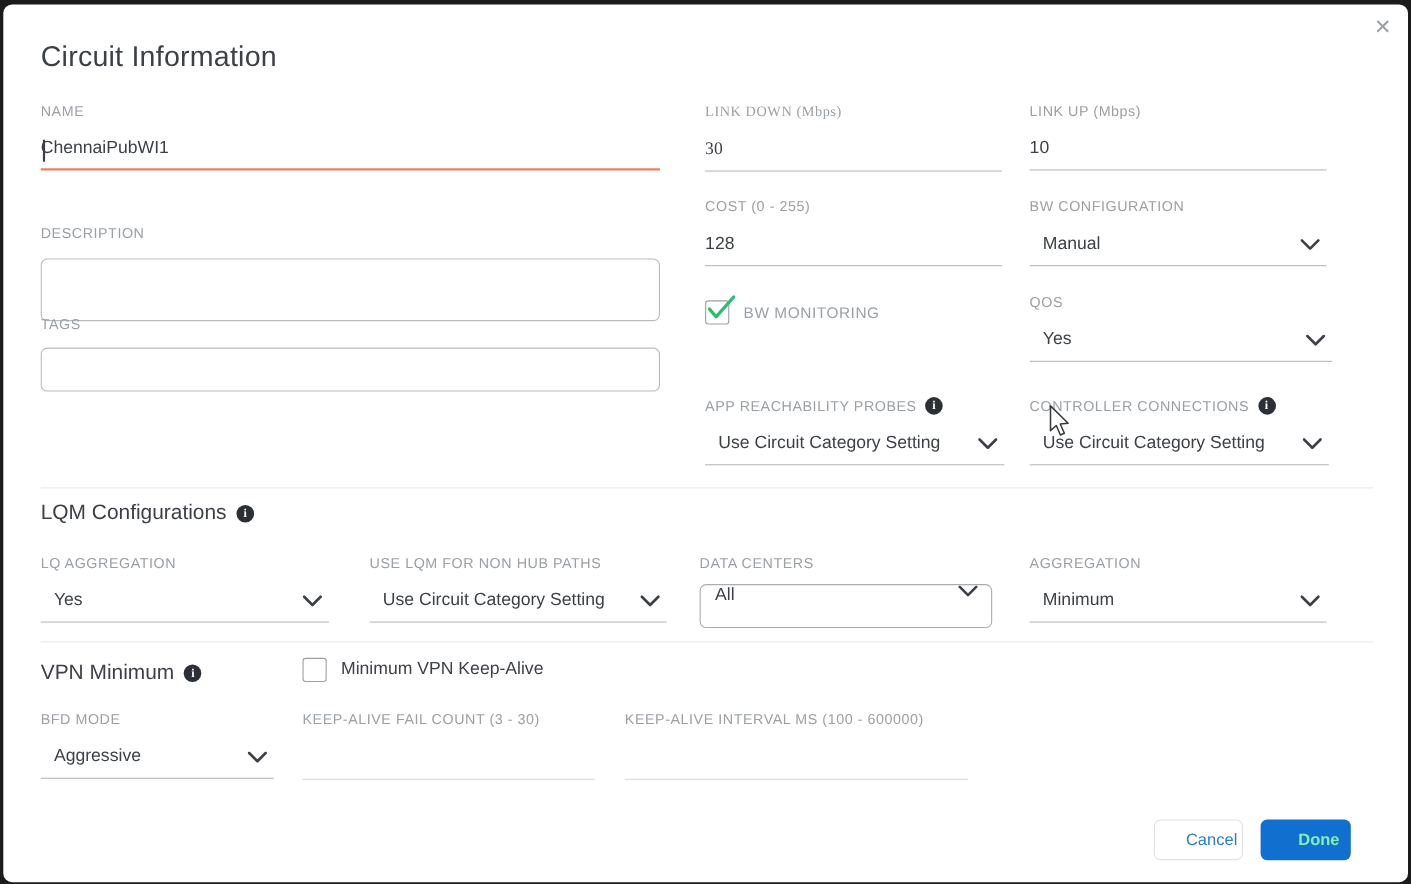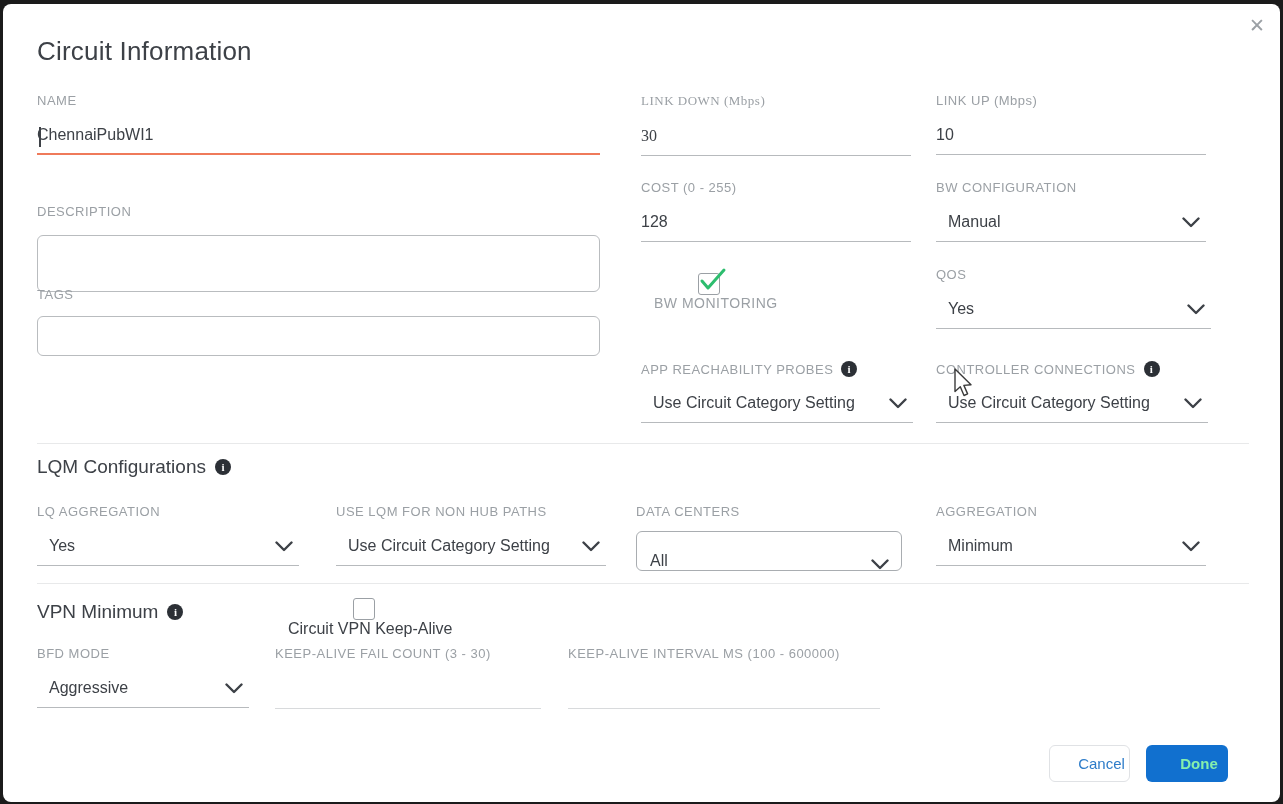--- a/index.html
+++ b/index.html
@@ -44,27 +44,27 @@
   }
   .sel .sel-text { flex:1; white-space:nowrap; }
   .sel svg { flex:none; }
 
   
   .boxed {
     border:1px solid #b9bcbf; border-radius:6px; background:#fff; width:100%;
   }
   .boxed-sel {
     border:1px solid #a9adb1; border-radius:6px; background:#fff;
-    display:flex; align-items:flex-end; padding:0 12px 0 13px; height:40px;
+    display:flex; align-items:flex-start; padding:0 12px 0 13px; height:40px;
     font-size:16px; color:#3d4147; cursor:pointer;
   }
   .boxed-sel .sel-text { flex:1; }
 
   
-  .cb-row { display:flex; align-items:center; cursor:pointer;flex-direction:column; }
+  .cb-row { display:flex; align-items:center; cursor:pointer; }
   .cb-box {
     width:22px; height:22px; border:1px solid #9ba0a5; border-radius:3px;
     background:#fff; position:relative; flex:none;
   }
   .cb-box .check { display:none; position:absolute; left:-1px; top:-7px; }
   .cb-row.checked .cb-box .check { display:block; }
   .cb-lbl-gray { font-size:14px; color:#9ba0a5; letter-spacing:.5px; margin-left:13px; }
   .cb-lbl-dark { font-size:16px; color:#3d4147; margin-left:13px; }
 
   
@@ -239,21 +239,21 @@
 
   <div class="sec-title abs" style="left:34px; top:597px;">
     <span>VPN Minimum</span>
     <span class="info-ic" style="margin-left:0;">i</span>
   </div>
 
   <div class="cb-row abs" style="left:272px; top:594px;">
     <span class="cb-box">
       
     </span>
-    <span class="cb-lbl-dark">Circuit VPN Keep-Alive</span>
+    <span class="cb-lbl-dark">Minimum VPN Keep-Alive</span>
   </div>
 
   <div class="uf" style="left:34px; top:642px; width:212px;">
     <div class="lbl">BFD MODE</div>
     <div class="sel">
       <span class="sel-text">Aggressive</span>
       <svg width="18" height="11" viewBox="0 0 18 11">
           <path d="M1.5 1.5 L9 9 L16.5 1.5" fill="none" stroke="#3d4147" stroke-width="2.4" stroke-linecap="round" stroke-linejoin="round"></path>
         </svg>
     </div>

